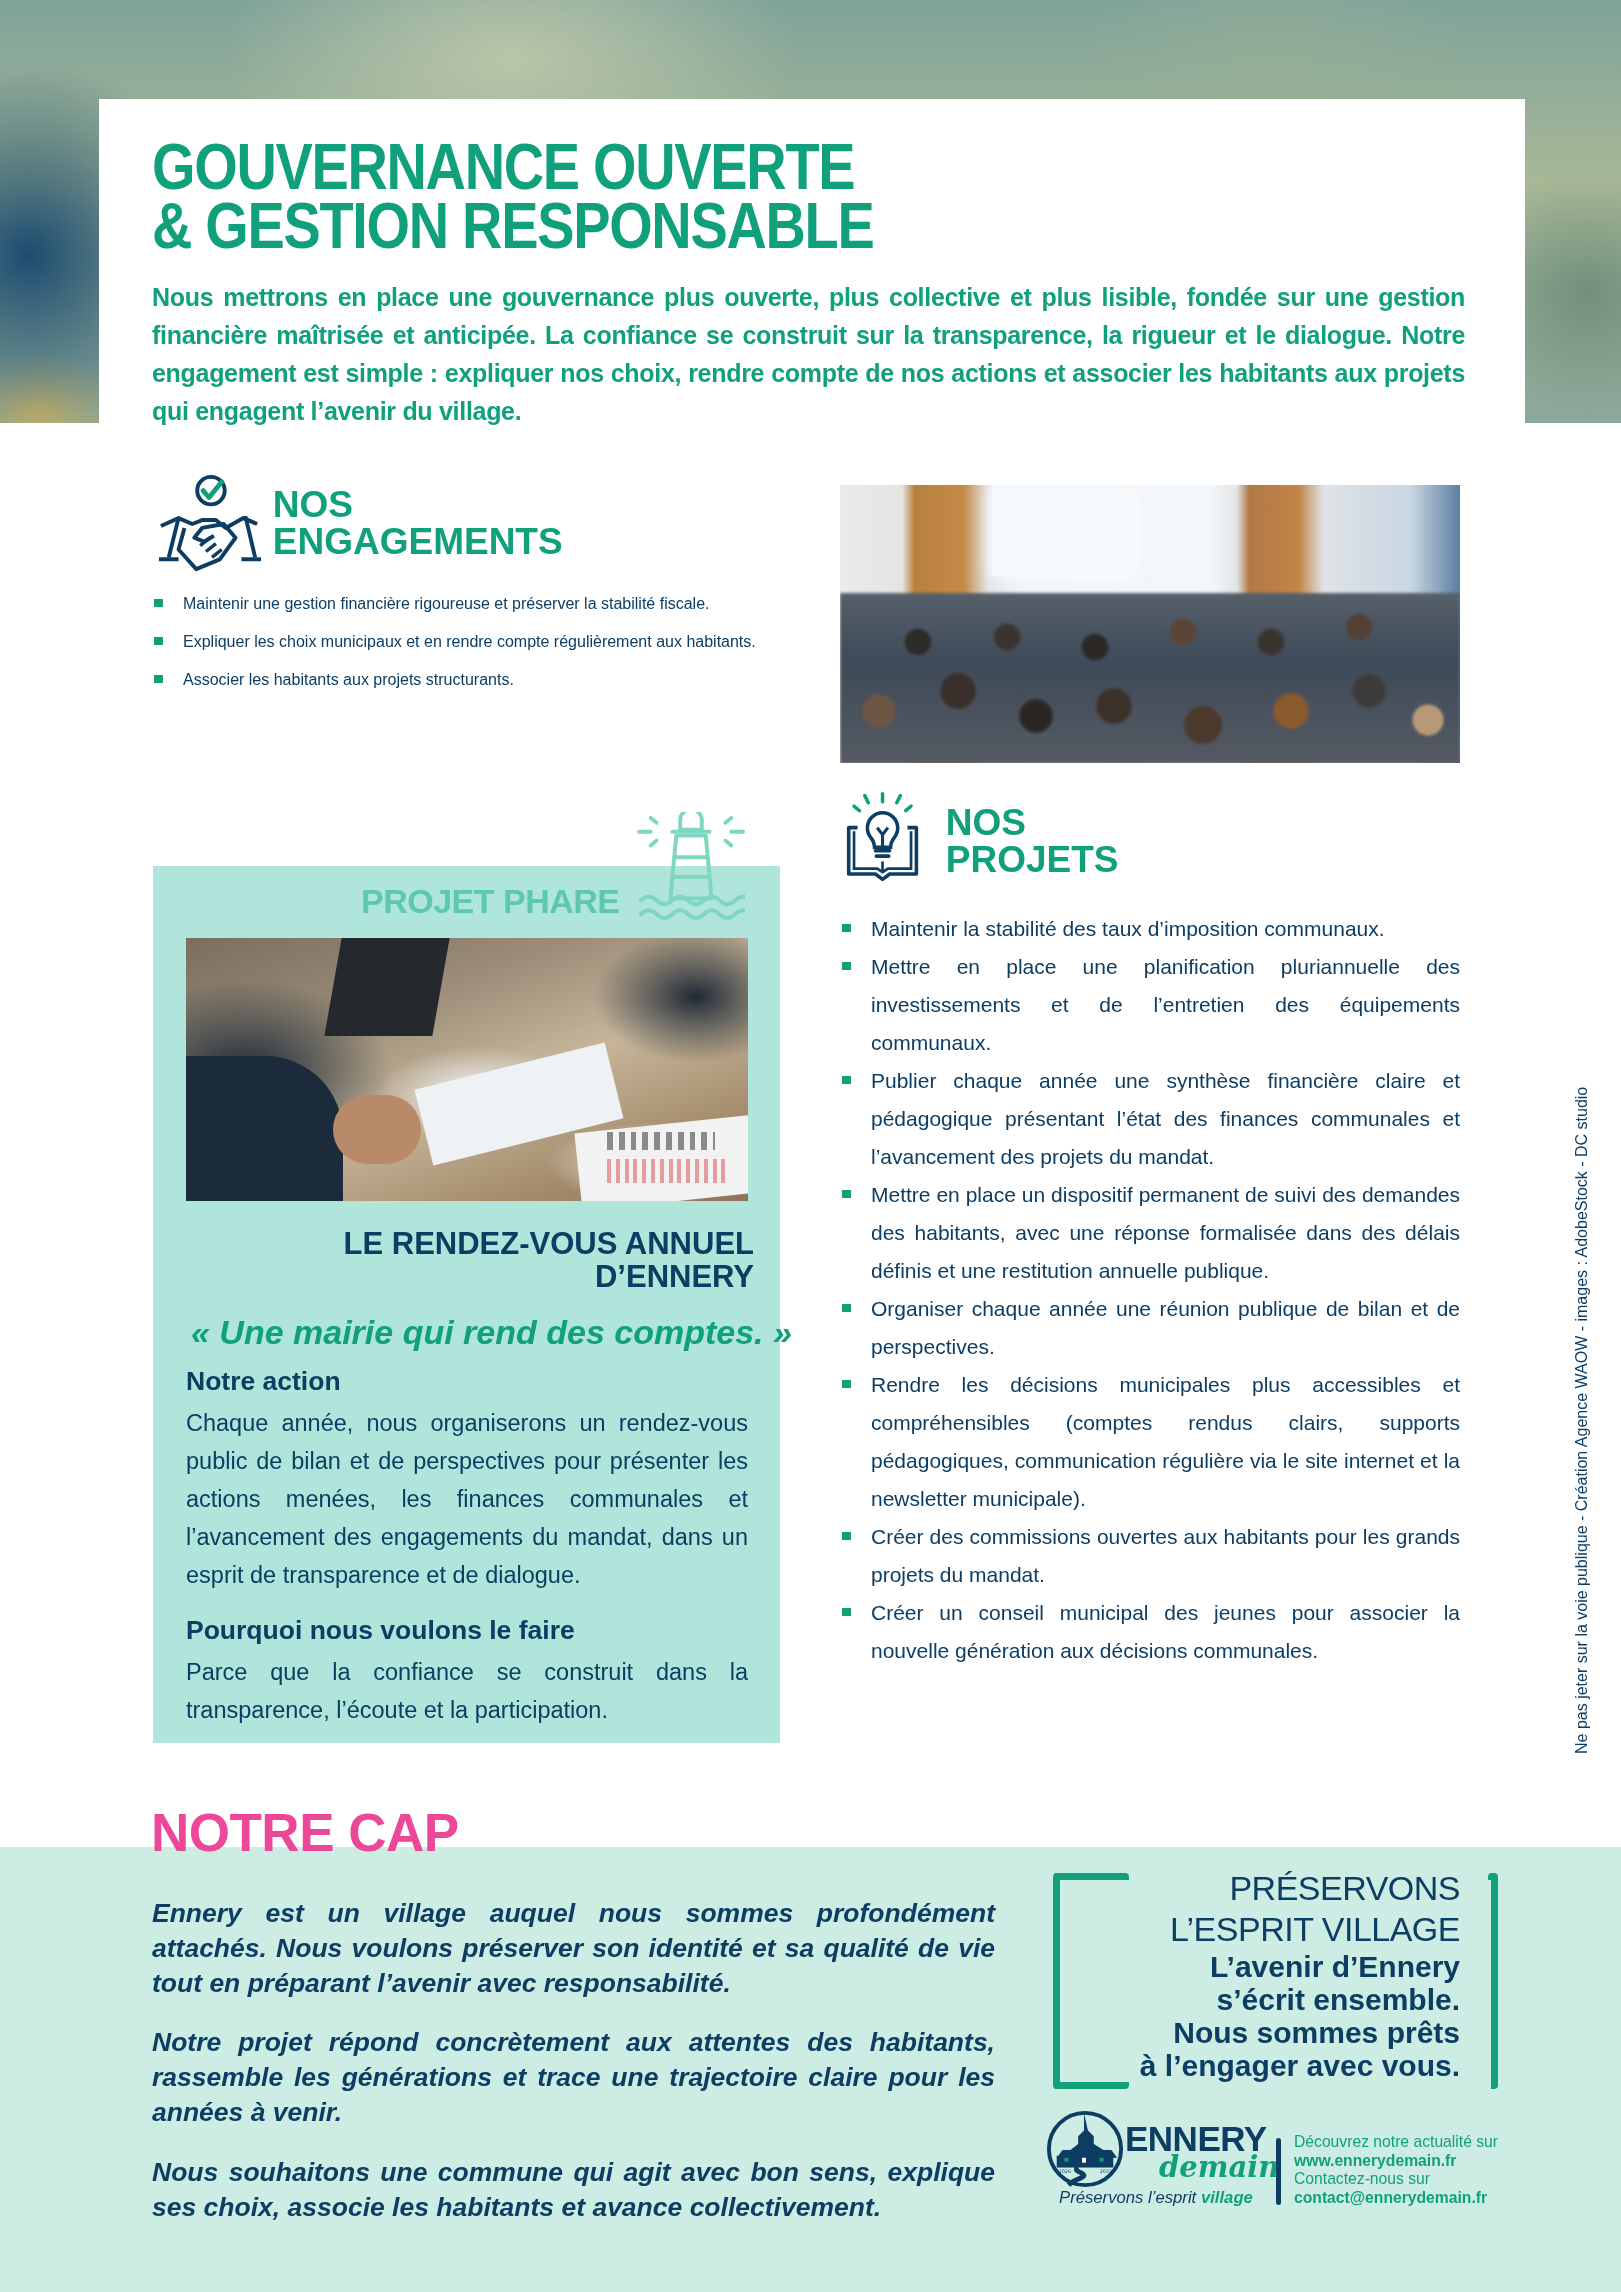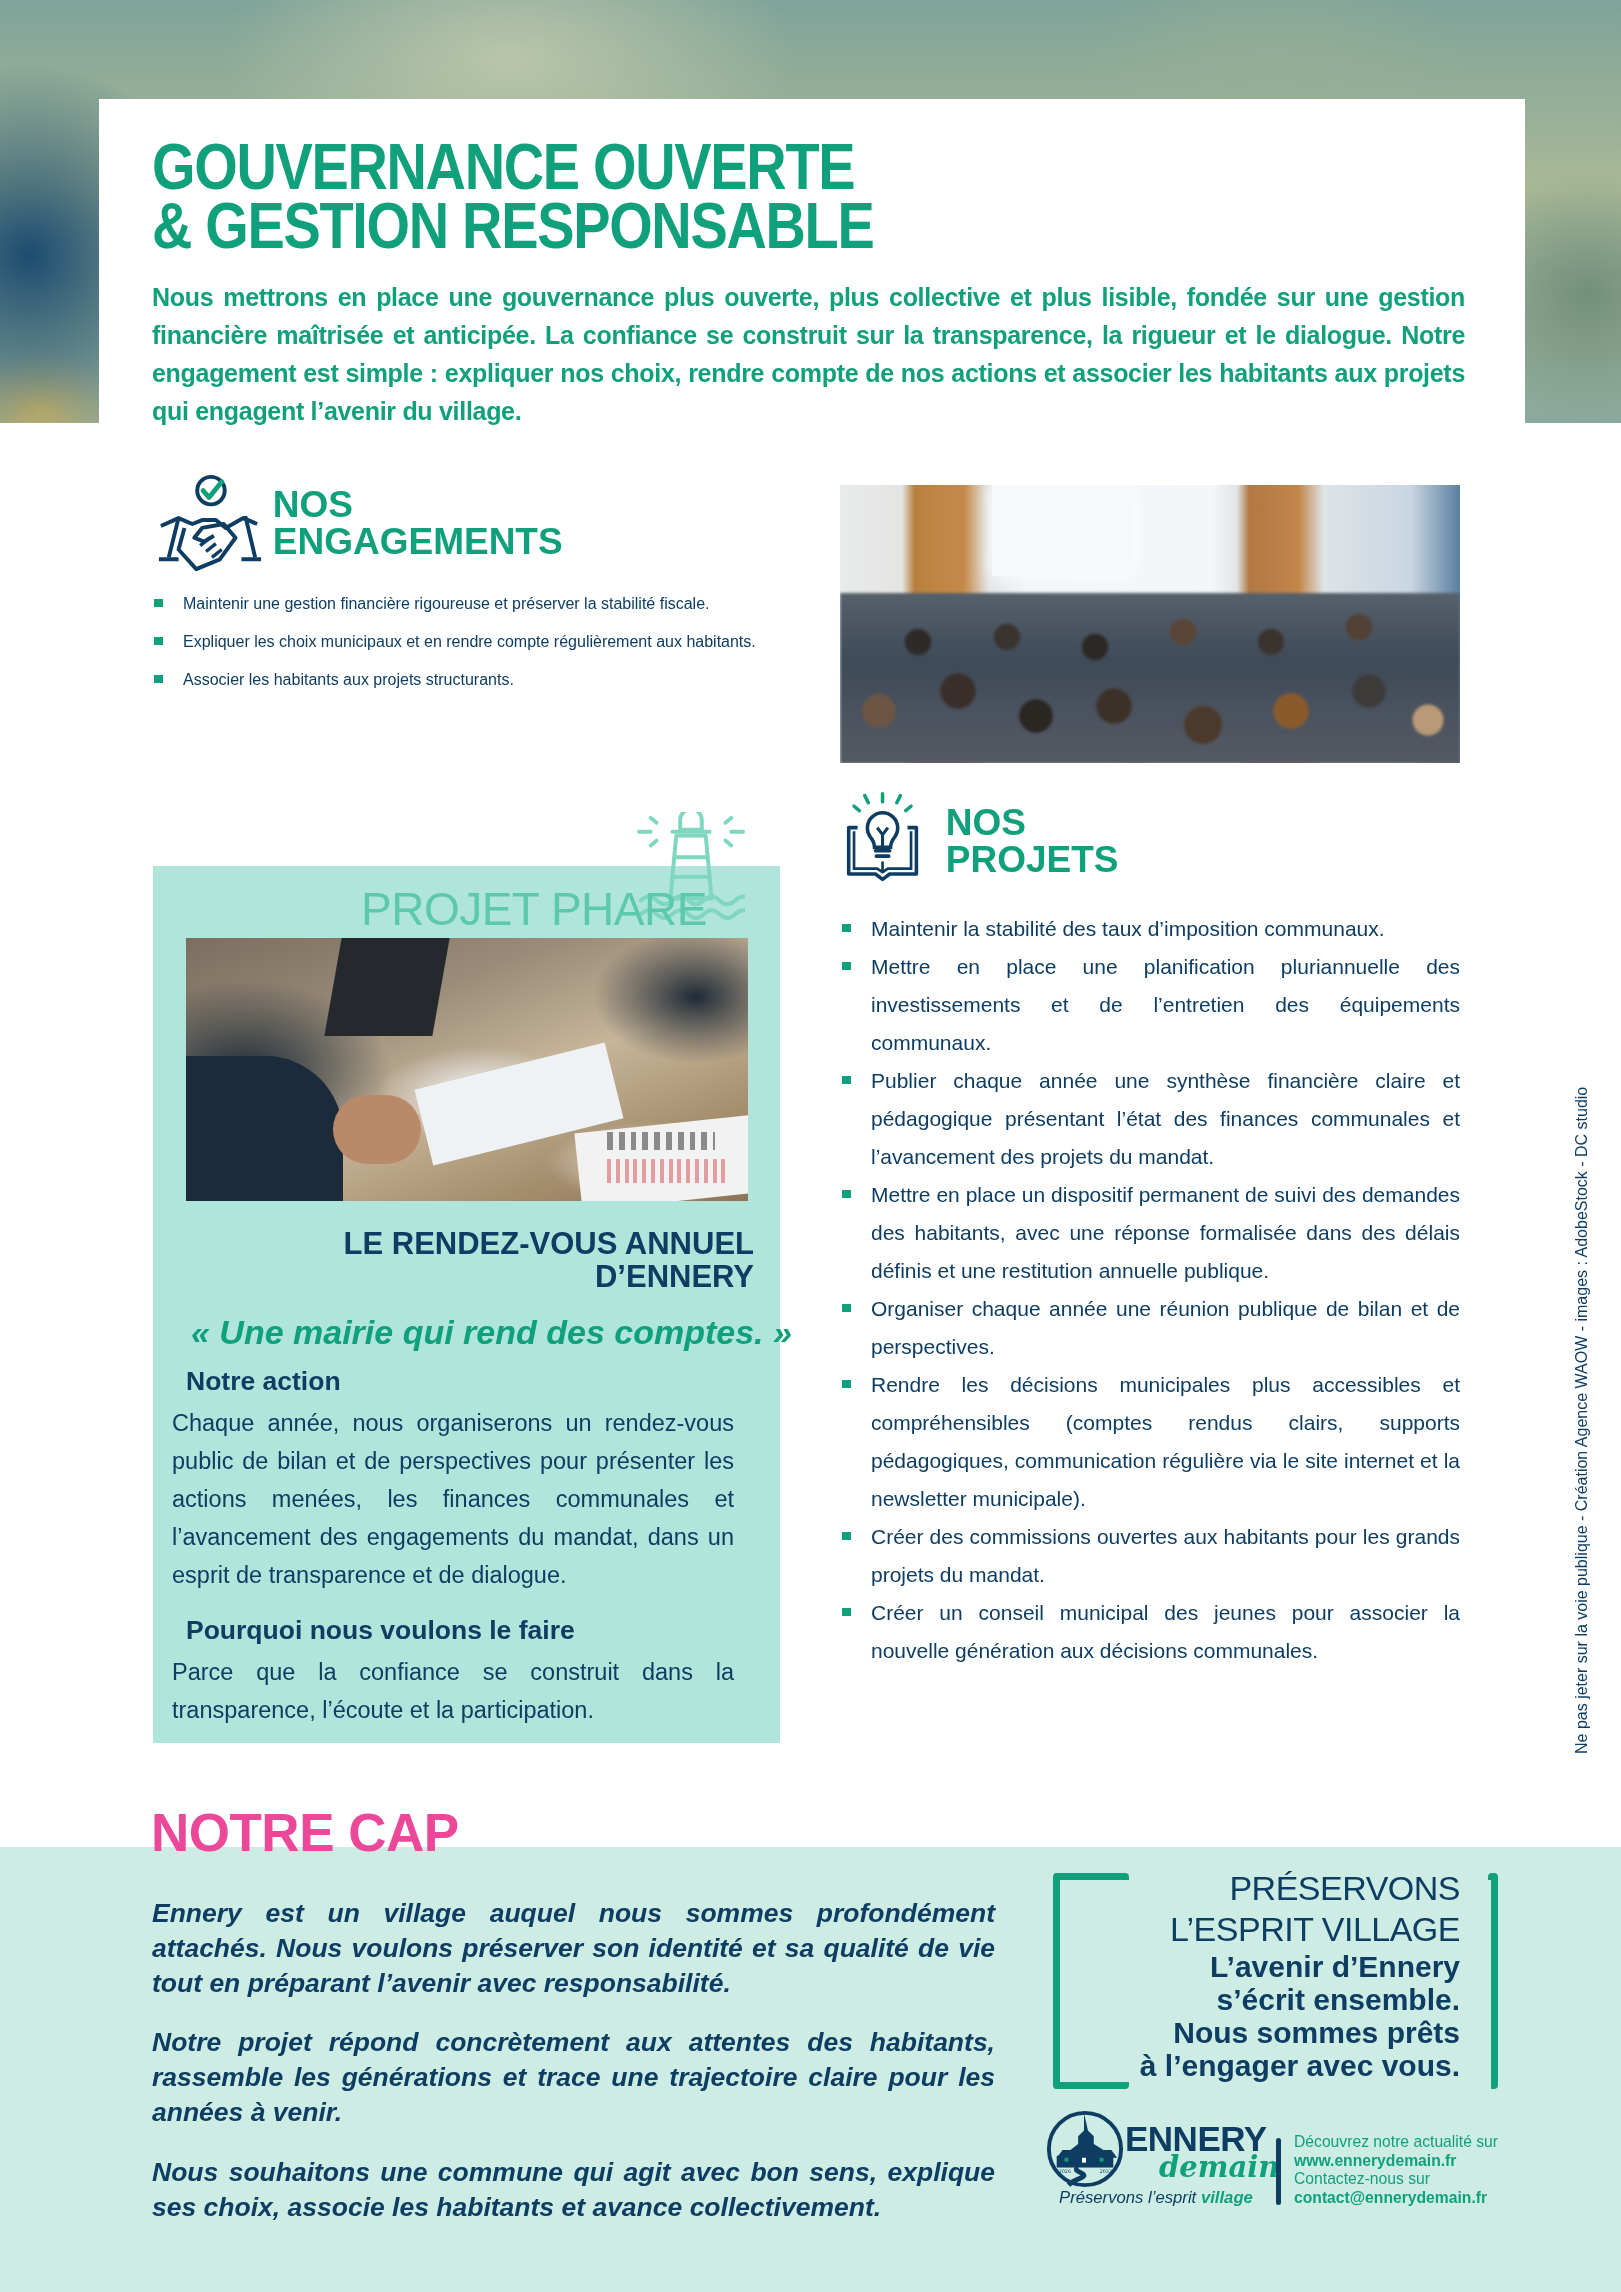--- a/index.html
+++ b/index.html
@@ -96,21 +96,21 @@
   }
 
   
   .phare-box {
     position: absolute; left: 153px; top: 866px; width: 627px; height: 877px;
     background: #afe5da;
   }
   .phare-icon { position: absolute; left: 637px; top: 812px; width: 108px; height: 113px; }
   .phare-label {
     position: absolute; left: 361px; top: 882px;
-    font-weight: 400; font-size: 46px; color: #5cc9ad; letter-spacing: -0.5px;
+    font-weight: 700; font-size: 34px; color: #5cc9ad; letter-spacing: -0.5px;
     text-transform: uppercase;
   }
   .photo-meeting {
     position: absolute; left: 186px; top: 938px; width: 562px; height: 263px;
     overflow: hidden;
     background:
       radial-gradient(ellipse 157px 59px at 470px 225px, #f3ece8, transparent 70%),
       radial-gradient(ellipse 147px 69px at 294px 157px, #eef1f4, transparent 70%),
       radial-gradient(ellipse 137px 88px at 510px 59px, #1f2a36, transparent 75%),
       radial-gradient(ellipse 196px 127px at 59px 137px, #1c2a38, transparent 75%),
@@ -150,21 +150,21 @@
     font-weight: 700; font-size: 31px; line-height: 33px; color: #0d3d63; text-transform: uppercase; text-align: right;
   }
   .rdv-quote {
     position: absolute; left: 191px; top: 1313px;
     font-weight: 700; font-style: italic; font-size: 34px; color: #10a07c;
   }
   .rdv-h {
     position: absolute; left: 186px; font-weight: 700; font-size: 26.5px; color: #0d3d63;
   }
   .rdv-p {
-    position: absolute; left: 172px; width: 562px; font-size: 23.5px; line-height: 38px;
+    position: absolute; left: 186px; width: 562px; font-size: 23.5px; line-height: 38px;
     color: #0d3d63; text-align: justify;
   }
 
   
   .cap-band {
     position: absolute; left: 0; top: 1847px; width: 1621px; height: 446px;
     background: #cdede4;
   }
   .cap-title {
     position: absolute; left: 151px; top: 1802px;

